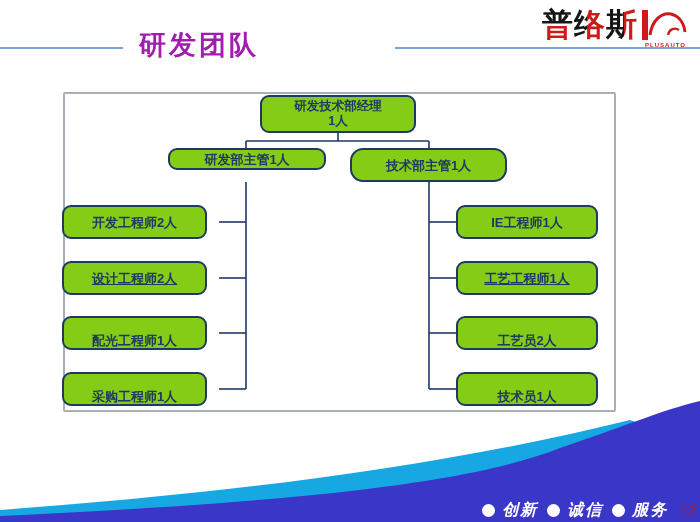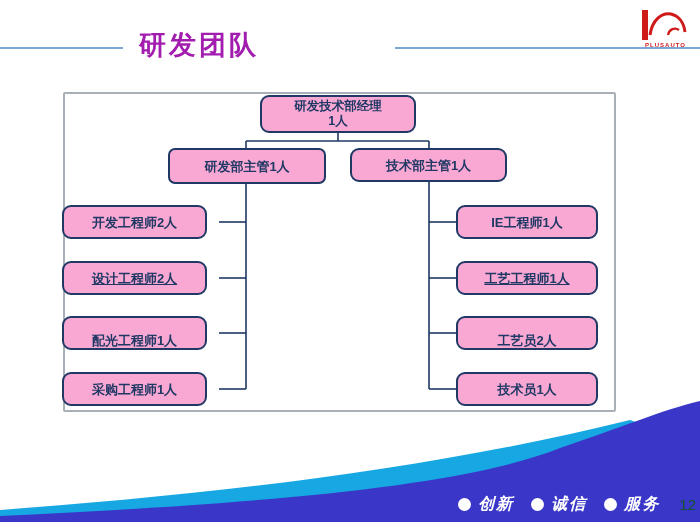--- a/index.html
+++ b/index.html
@@ -30,51 +30,52 @@
     position:absolute;right:6px;top:36px;
     font-size:6px;font-weight:bold;color:#cf1a1a;letter-spacing:1px;
   }
   
   .chart-frame{
     position:absolute;left:63px;top:92px;width:549px;height:316px;
     border:2px solid #a9afb6;border-radius:2px;background:transparent;
   }
   .connectors{position:absolute;left:0;top:0;width:700px;height:522px;pointer-events:none;}
   .node{
-    position:absolute;background:#f9a8d4;
+    position:absolute;background:#84cc16;
     border:2px solid #1f3864;border-radius:9px;
     display:flex;align-items:center;justify-content:center;
     color:#1f3864;font-weight:bold;font-size:13px;text-align:center;
     box-sizing:border-box;line-height:15px;
   }
   .node-root{left:260px;top:95px;width:156px;height:38px;font-size:12.5px;}
-  .node-mgr-left{left:168px;top:148px;width:158px;height:36px;border-radius:7px;}
-  .node-mgr-right{left:350px;top:148px;width:157px;height:34px;}
+  .node-mgr-left{left:168px;top:148px;width:158px;height:22px;}
+  .node-mgr-right{left:350px;top:148px;width:157px;height:34px;border-radius:13px;}
   .col-left{left:62px;width:145px;height:34px;}
   .col-right{left:456px;width:142px;height:34px;}
-  .row0{top:205px;} .row1{top:261px;text-decoration:underline;} .row2{top:316px;align-items:flex-end;} .row3{top:372px;}
+  .row0{top:205px;} .row1{top:261px;text-decoration:underline;} .row2{top:316px;align-items:flex-end;} .row3{top:372px;align-items:flex-end;}
   
   .footer-art{position:absolute;left:0;top:400px;width:700px;height:122px;}
   .footer-bar{
-    position:absolute;right:4px;bottom:8px;height:20px;
-    display:flex;align-items:center;gap:9px;
+    position:absolute;right:4px;bottom:2px;height:20px;
+    display:flex;align-items:center;gap:1px;
   }
   .f-item{display:flex;align-items:center;gap:7px;margin-right:8px;}
   .f-dot{width:13px;height:13px;border-radius:50%;background:#ffffff;}
   .f-label{color:#ffffff;font-weight:bold;font-style:italic;font-size:16px;letter-spacing:2px;}
-  .f-page{color:#14532d;font-size:15px;margin-left:2px;}
+  .f-page{color:#b91c1c;font-size:15px;margin-left:2px;}
 </style>
 </head>
 <body>
 
 <div class="rule rule-left"></div>
 <div class="rule rule-right"></div>
 <div class="slide-title">研发团队</div>
 
 <div class="logo">
+  <div class="logo-chars"><span class="lc1">普</span><span class="lc2">络</span><span class="lc3">斯</span></div>
   <svg class="logo-truck" width="46" height="34" viewBox="0 0 46 34">
     <rect x="0" y="2" width="6" height="30" fill="#cf1a1a"></rect>
     <path d="M8,27 C10,12 20,4 29,6 C37,8 42,15 43,24" fill="none" stroke="#cf1a1a" stroke-width="3"></path>
     <path d="M26,27 C27,21 33,19 37,22" fill="none" stroke="#cf1a1a" stroke-width="2.2"></path>
   </svg>
   <div class="logo-sub">PLUSAUTO</div>
 </div>
 
 <div class="chart-frame"></div>
 

